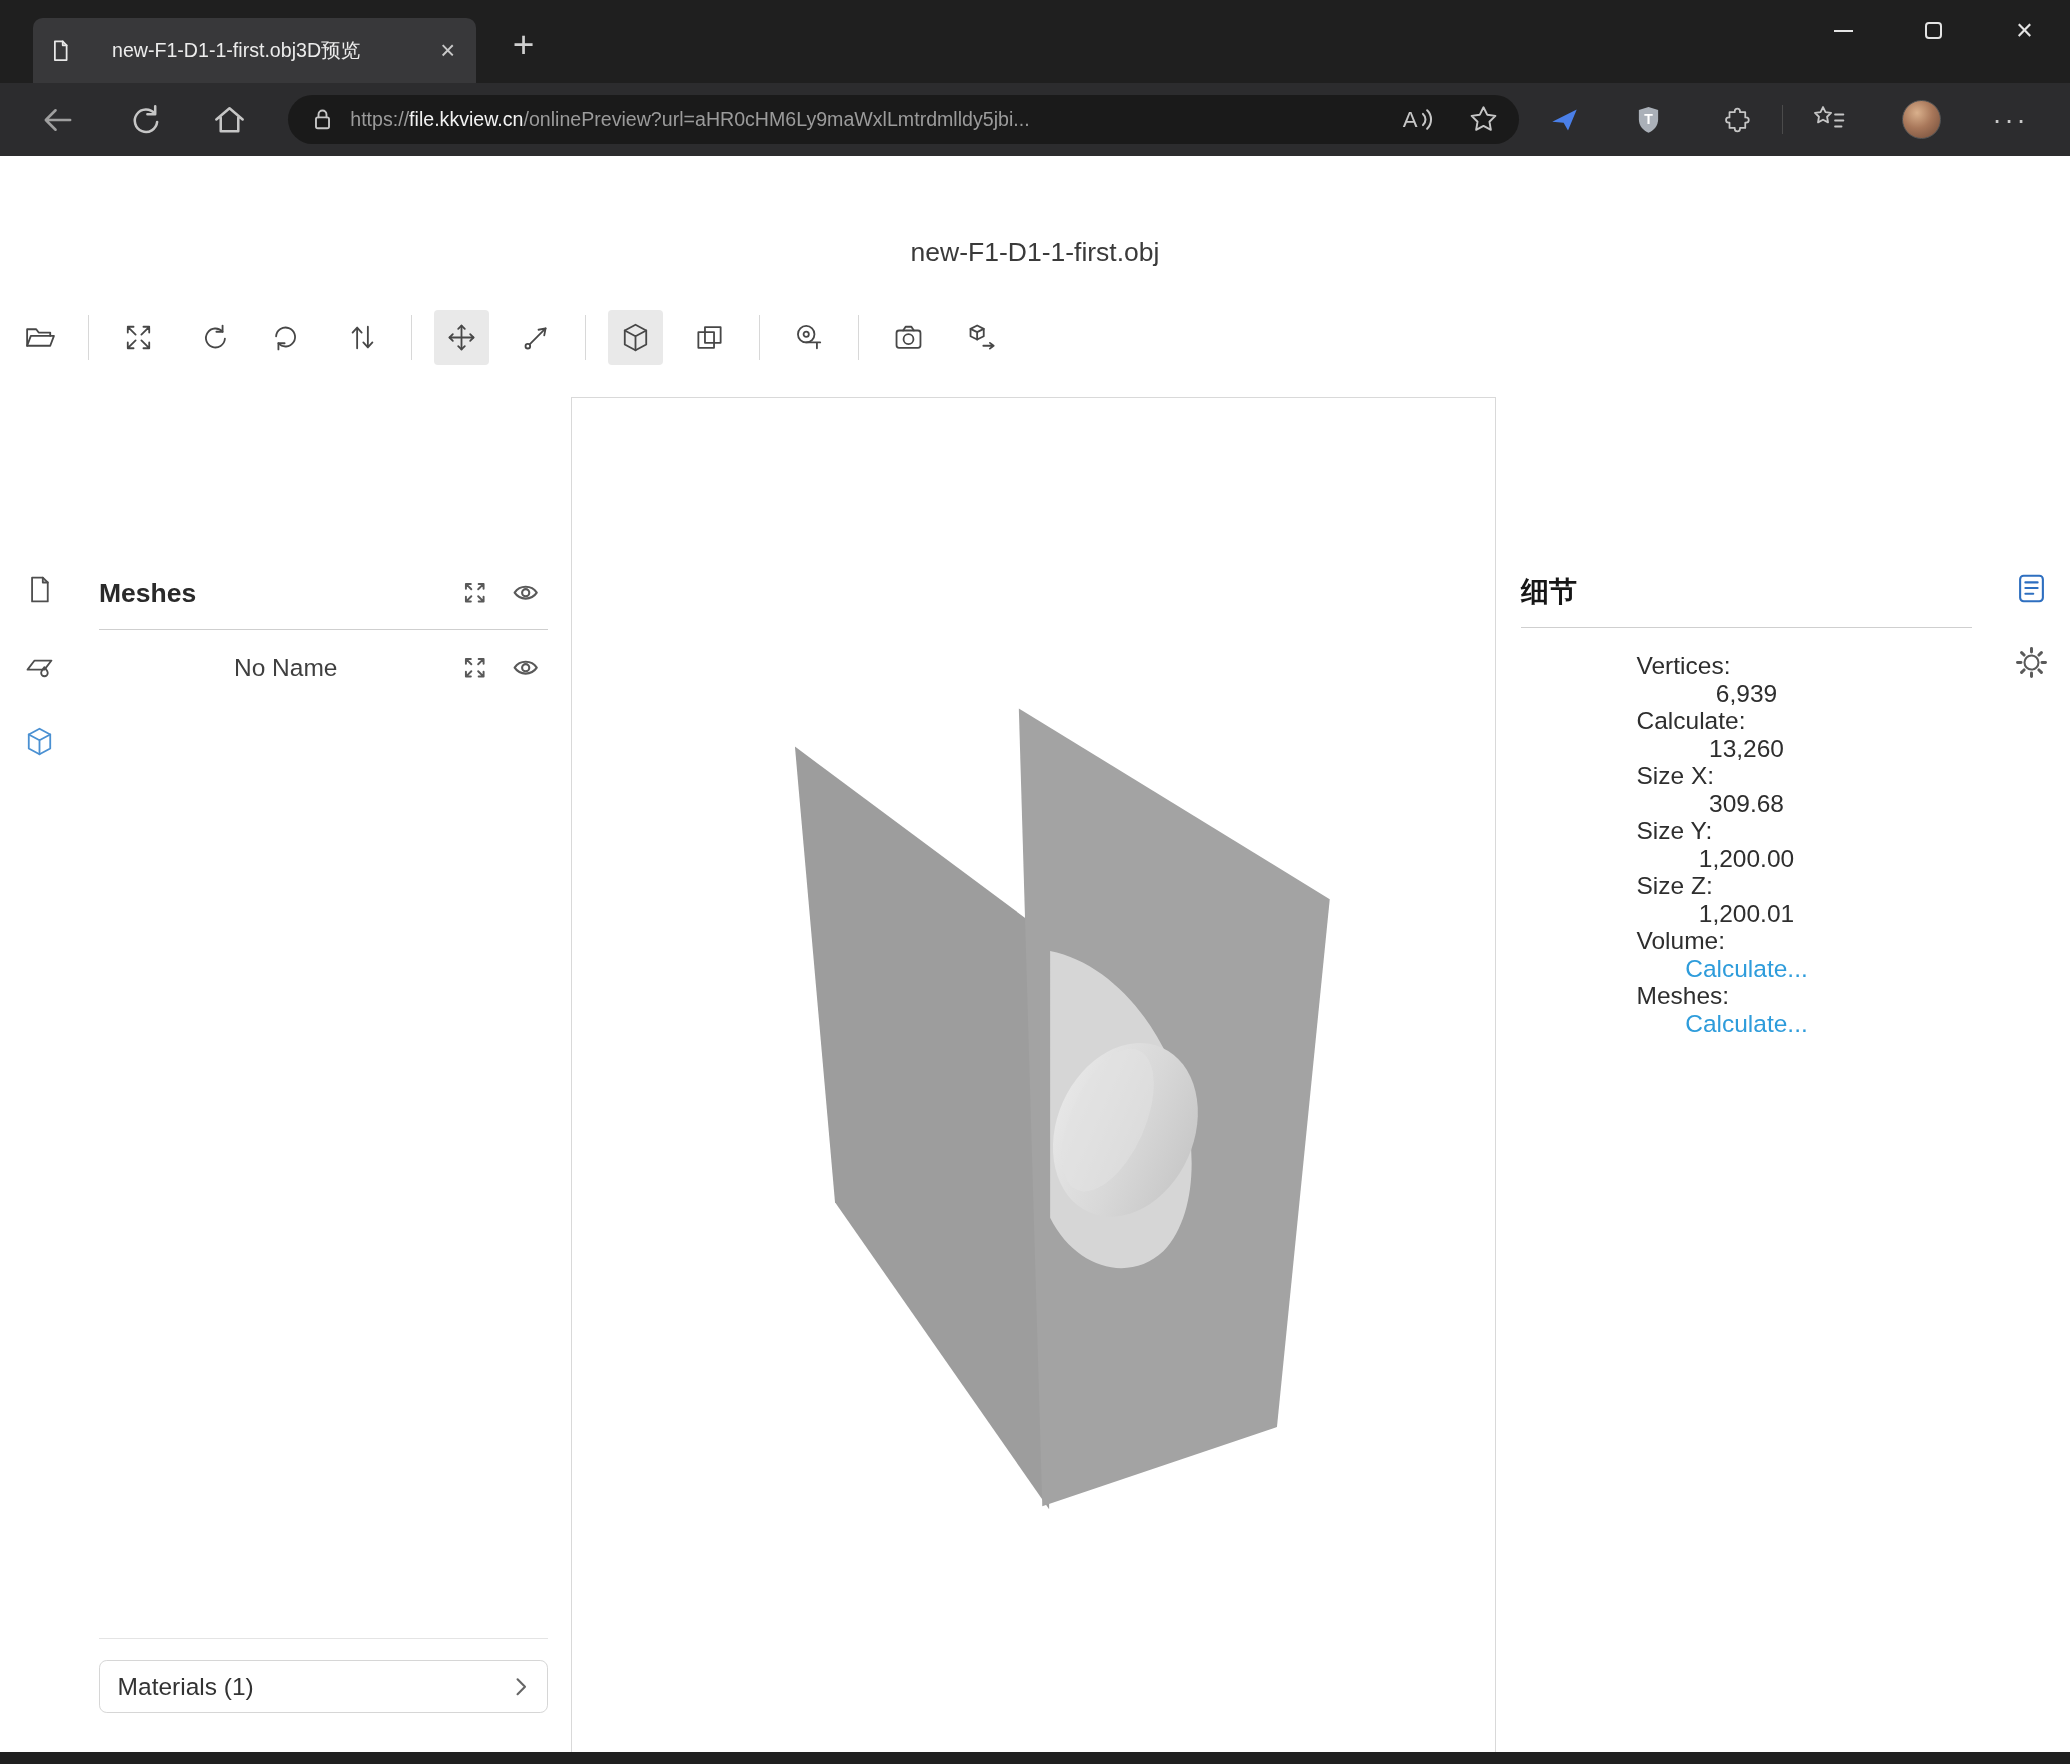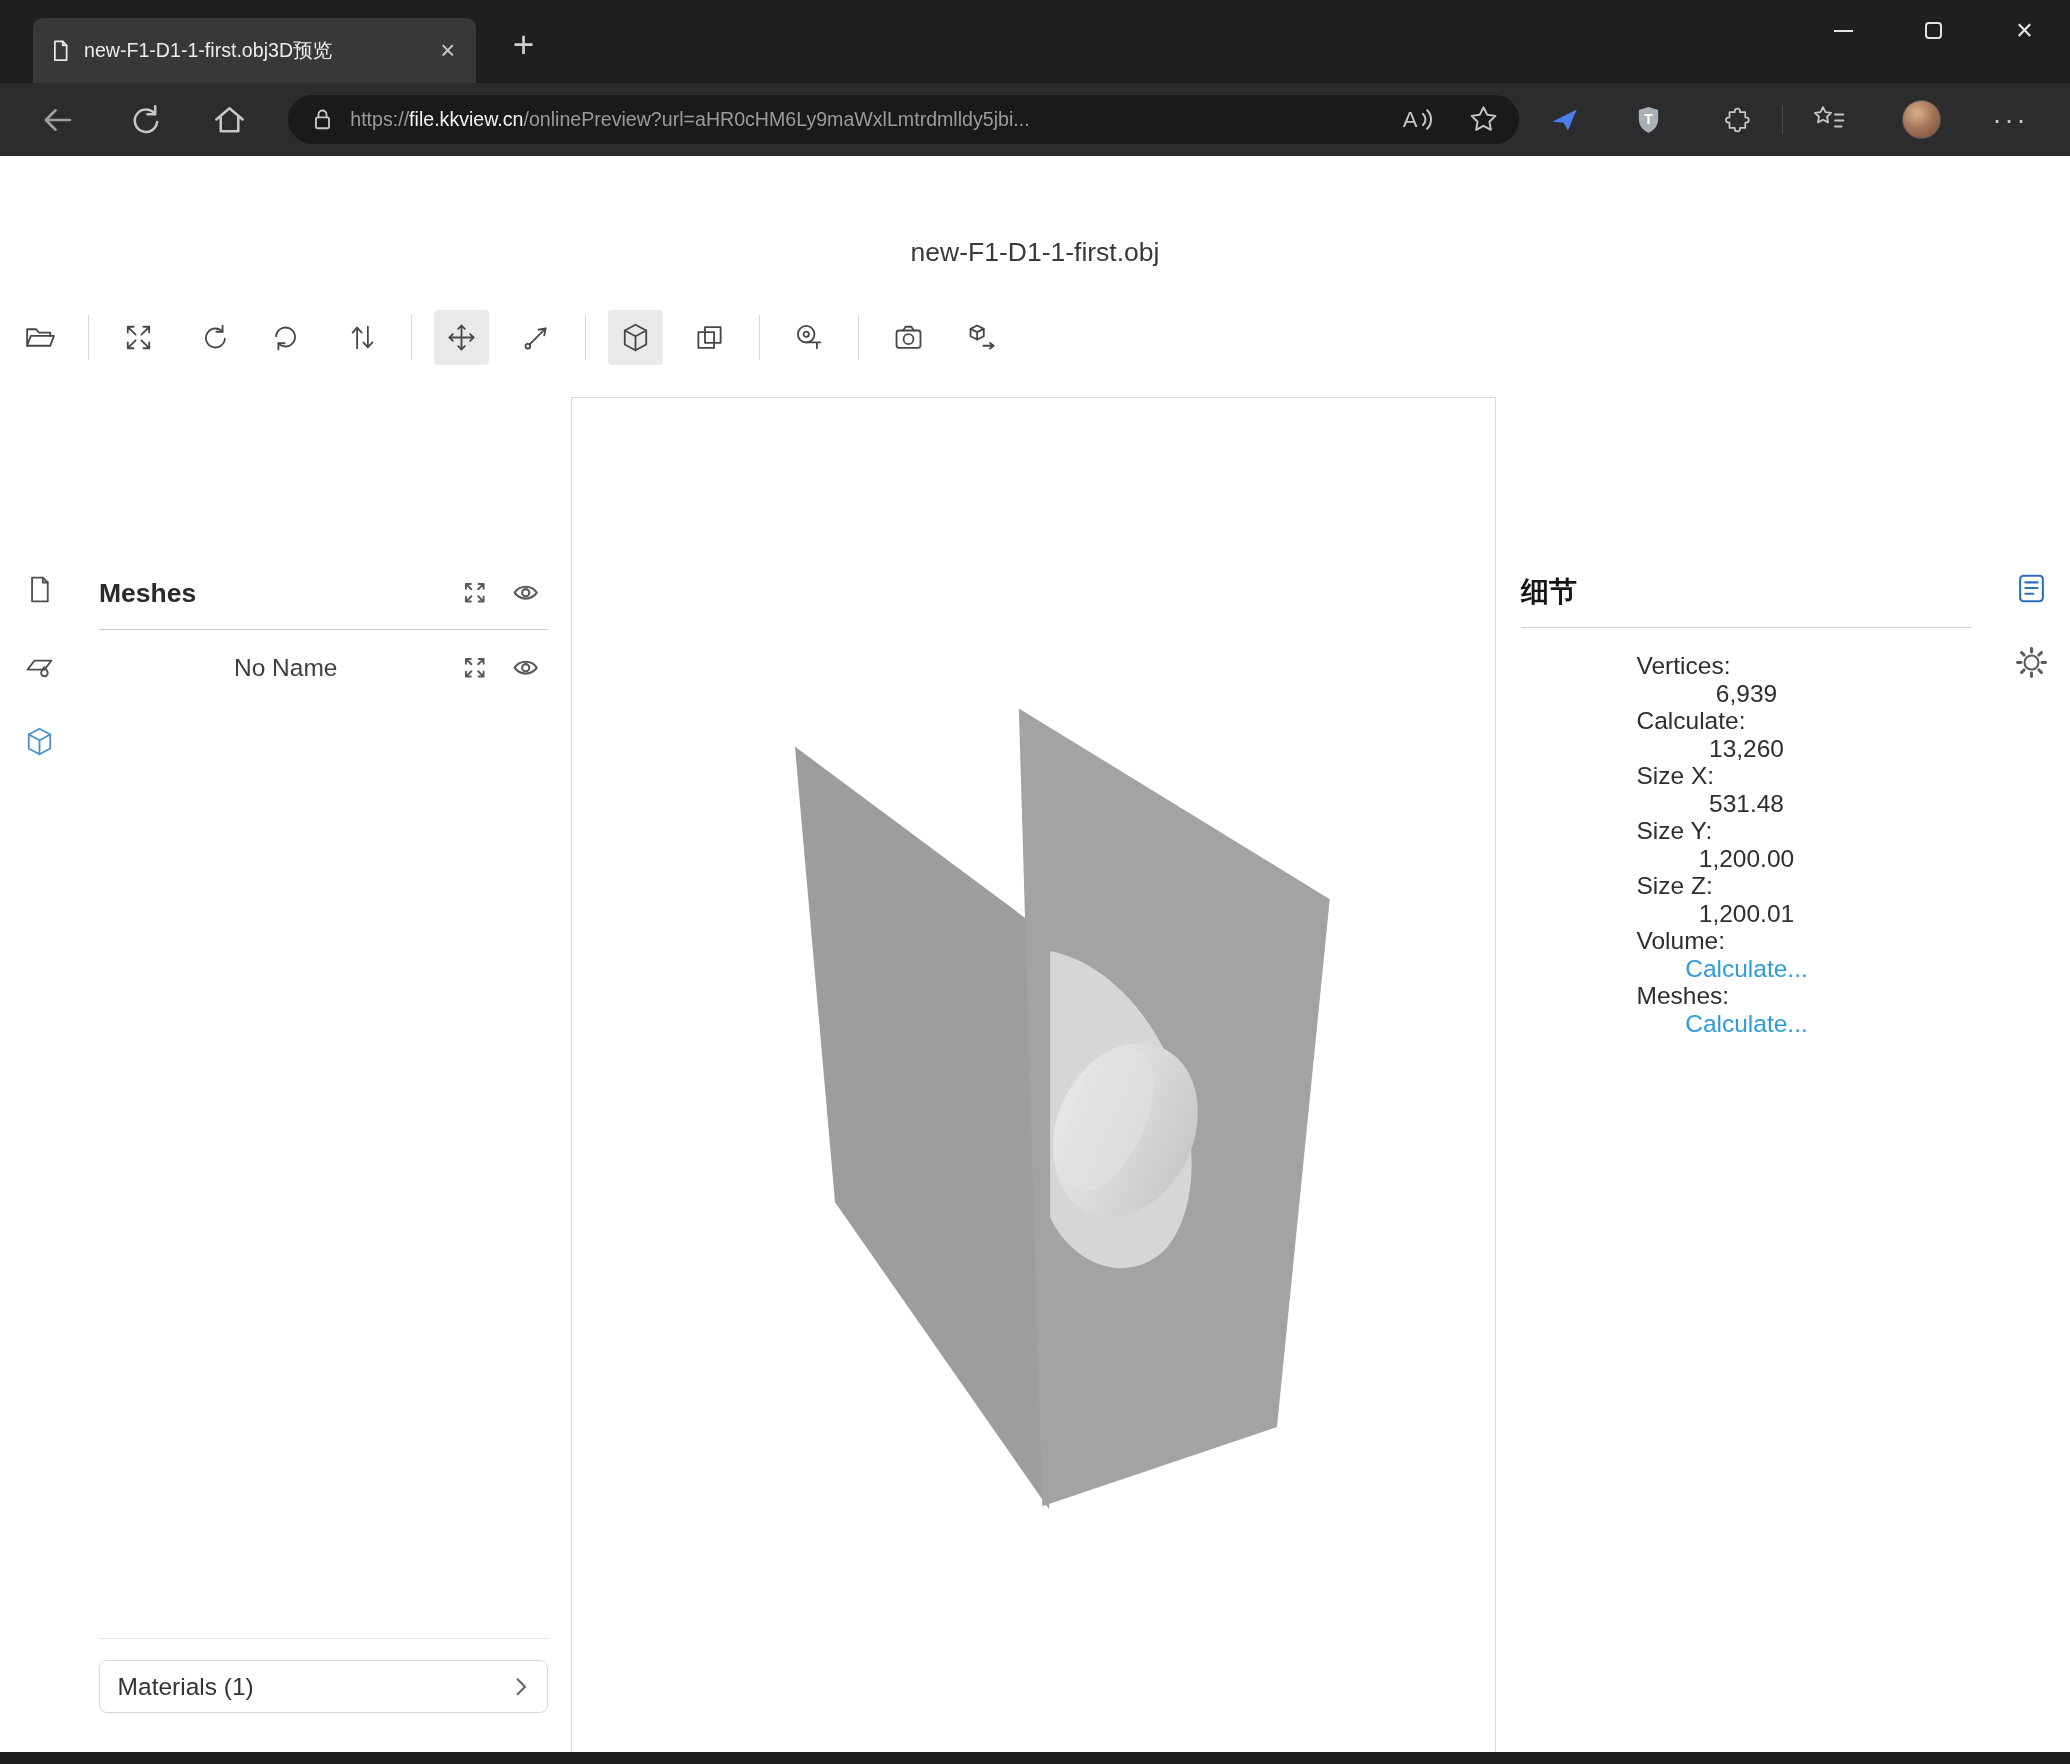--- a/index.html
+++ b/index.html
@@ -3,21 +3,21 @@
 <meta charset="utf-8">
 <style>
   * { box-sizing: border-box; margin: 0; padding: 0; }
   html,body { width:2070px; height:1764px; overflow:hidden; }
   body { font-family:"Liberation Sans","DejaVu Sans",sans-serif; background:#fff; }
   .screen { position:relative; width:2070px; height:1764px; background:#fff; overflow:hidden; }
 
   
   .titlebar { position:absolute; left:0; top:0; width:100%; height:83px; background:#1f1f1f; }
   .tab { position:absolute; left:33px; top:17.6px; width:443px; height:66px; background:#38383a;
-         border-radius:9.8px 9.8px 0 0; display:flex; align-items:center; padding:0 11.8px 0 15.7px; }
+         border-radius:9.8px 9.8px 0 0; display:flex; align-items:center; padding:0 11.8px 0 15.7px;gap:28px; }
   .tab-title { flex:1; font-size:19.6px; color:#ececec; white-space:nowrap; overflow:hidden; margin-left:11.8px; }
   .tab-close { width:33px; height:33px; display:flex; align-items:center; justify-content:center;
                color:#c9c9c9; font-size:25.5px; border-radius:5.9px; cursor:pointer; }
   .newtab { position:absolute; left:502px; top:23.5px; width:43px; height:43px; display:flex;
             align-items:center; justify-content:center; color:#cfcfcf; font-size:37px; font-weight:300; cursor:pointer; }
   .winbtn { position:absolute; top:0; width:65px; height:61px; display:flex; align-items:center;
             justify-content:center; color:#e4e4e4; cursor:pointer; }
   .win-min-glyph { display:block; width:19.6px; height:2px; background:#e4e4e4; }
   .win-max-glyph { display:block; width:17.6px; height:17.6px; border:2px solid #e4e4e4; border-radius:3.9px; }
   .win-close-glyph { font-size:29px; font-weight:300; line-height:1; }
@@ -367,21 +367,21 @@
         <div class="drow">
           <span class="dlabel">Vertices:</span>
           <span class="dvalue">6,939</span>
         </div>
         <div class="drow">
           <span class="dlabel">Calculate:</span>
           <span class="dvalue">13,260</span>
         </div>
         <div class="drow">
           <span class="dlabel">Size X:</span>
-          <span class="dvalue">531.48</span>
+          <span class="dvalue">309.68</span>
         </div>
         <div class="drow">
           <span class="dlabel">Size Y:</span>
           <span class="dvalue">1,200.00</span>
         </div>
         <div class="drow">
           <span class="dlabel">Size Z:</span>
           <span class="dvalue">1,200.01</span>
         </div>
         <div class="drow">

